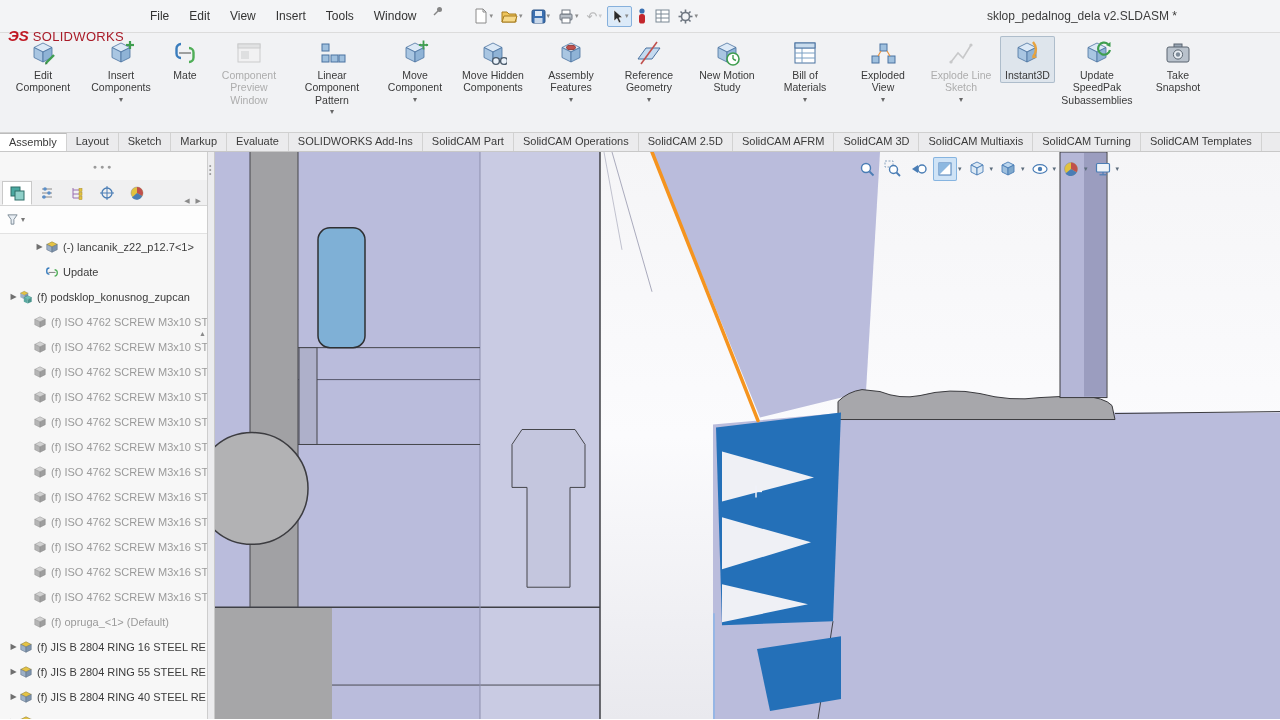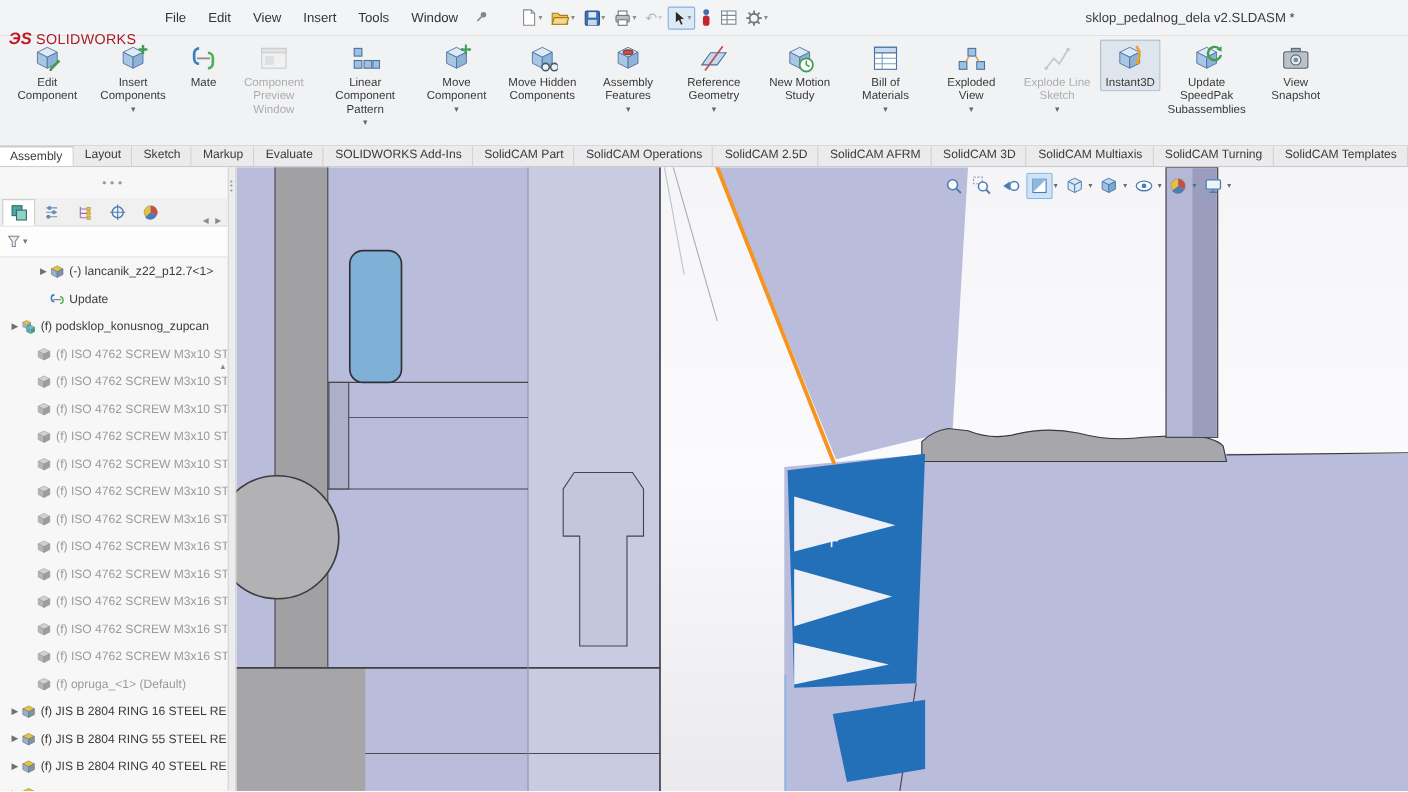--- a/index.html
+++ b/index.html
@@ -4,41 +4,41 @@
 <style>
   * { box-sizing: border-box; margin: 0; padding: 0; }
   html,body { width:1280px; height:720px; overflow:hidden; font-family:"Liberation Sans", sans-serif; background:#fff; }
 
   
   .titlebar { height:33px; background:#f3f4f6; border-bottom:1px solid #dcdcdc; display:flex; align-items:center; padding:0 8px; }
   .brand { display:flex; align-items:baseline; gap:4px; margin-right:16px; white-space:nowrap; }
   .brand .ds { color:#c01823; font-weight:bold; font-style:italic; font-size:15px;margin-top:40px; }
   .brand .solid { color:#a91b28; font-weight:normal; font-size:13px; letter-spacing:.3px; }
   .brand .works { color:#a91b28; font-size:13px; letter-spacing:.3px; }
-  .menubar { display:flex; align-items:center; font-size:12px; color:#333; }
+  .menubar { display:flex; font-size:12px; color:#333; }
   .menu-item { padding:4px 10px; cursor:default; }
   .pin { margin-left:6px; opacity:.8; }
   .qat { display:flex; align-items:center; gap:2px; margin-left:26px; }
   .qbtn { display:flex; align-items:center; padding:2px 3px; border-radius:2px; }
   .qbtn .caret { font-size:7px; color:#8a8a8a; margin-left:1px; }
   .qbtn.disabled { opacity:.38; }
   .qbtn.activebox { border:1px solid #86b0dc; background:#dcEAf8; background:#dceaf8; }
   .doctitle { margin-left:auto; margin-right:95px; font-size:12px; color:#3c3c3c; white-space:nowrap; }
 
   
   .ribbon { height:100px; background:#f1f2f4; border-bottom:1px solid #d0d0d0; display:flex; align-items:flex-start; padding:3px 4px 0 4px; }
   .rbtn { display:flex; flex-direction:column; align-items:center; padding:3px 5px 2px 5px; font-size:10.5px; line-height:1.18; color:#3a3a3a; text-align:center; max-width:78px; min-width:50px; border-radius:2px; }
   .rbtn svg { flex:none; margin-bottom:2px; }
   .rbtn .caret { font-size:8px; color:#666; margin-top:1px; }
   .rbtn.disabled { color:#adadad; }
   .rbtn.disabled svg { opacity:.4; filter:grayscale(1); }
   .rbtn.active { background:#dee5ec; box-shadow:inset 0 0 0 1px #aebdcb; }
 
   
-  .tabsrow { height:19px; background:#ebebed; border-bottom:1px solid #c8c8c8; display:flex; font-size:11px; color:#3a3a3a;justify-content:space-between; }
+  .tabsrow { height:19px; background:#ebebed; border-bottom:1px solid #c8c8c8; display:flex; font-size:11px; color:#3a3a3a; }
   .tab { padding:2px 9px 0 9px; border-right:1px solid #d2d2d2; white-space:nowrap; }
   .tab.active { background:#ffffff; border-top:1px solid #bcbcbc; }
 
   
   .content { display:flex; height:567px; }
   .panel { width:208px; background:#f7f7f7; border-right:1px solid #cdcdcd; position:relative; overflow:hidden; flex:none; }
   .panel-handle { height:28px; display:flex; align-items:center; justify-content:center; color:#9a9a9a; font-size:7px; letter-spacing:3px; }
   .ptabs { height:26px; display:flex; align-items:flex-end; background:#f0f0f1; border-bottom:1px solid #d5d5d5; padding-left:2px; }
   .ptab { width:30px; height:24px; display:flex; align-items:center; justify-content:center; border:1px solid transparent; }
   .ptab.active { background:#ffffff; border:1px solid #c9c9c9; border-bottom:1px solid #fff; }
@@ -363,21 +363,21 @@
     <span>Update SpeedPak Subassemblies</span>
   </div>
 
   <div class="rbtn">
     <svg width="28" height="28" viewBox="0 0 28 28">
         <rect x="10" y="5" width="8" height="4" fill="#9aa7b5" stroke="#5a6570"></rect>
         <rect x="3" y="8" width="22" height="15" rx="2" fill="#b9c2cc" stroke="#5a6570"></rect>
         <circle cx="14" cy="15.5" r="4.6" fill="#e8edf2" stroke="#5a6570"></circle>
         <circle cx="14" cy="15.5" r="2.2" fill="#7e8c9a"></circle>
       </svg>
-    <span>View Snapshot</span>
+    <span>Take Snapshot</span>
   </div>
 
 </div>
 
 <div class="tabsrow">
   <span class="tab active">Assembly</span>
   <span class="tab">Layout</span>
   <span class="tab">Sketch</span>
   <span class="tab">Markup</span>
   <span class="tab">Evaluate</span>

